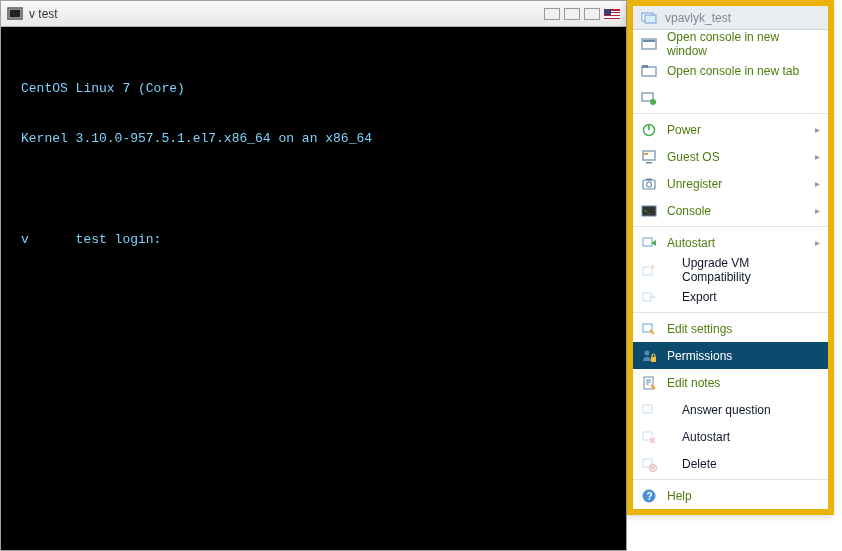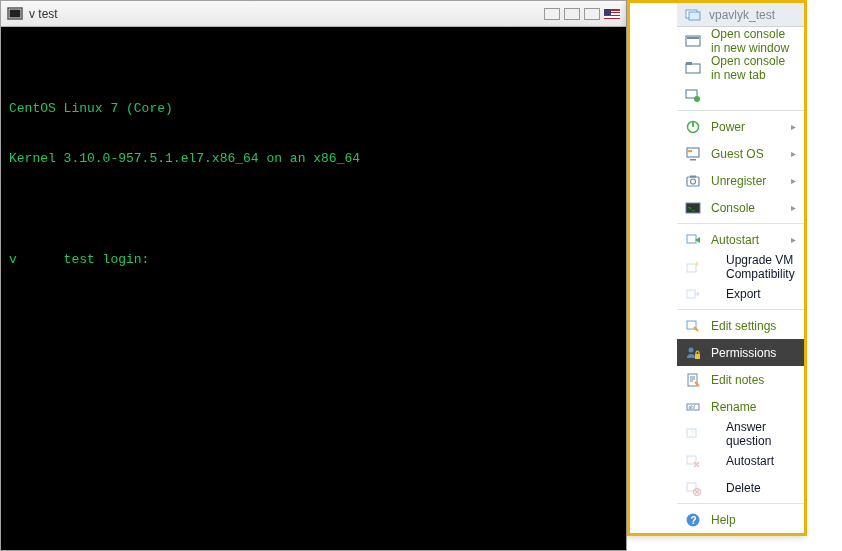--- a/index.html
+++ b/index.html
@@ -51,42 +51,40 @@
     }
     
     .win-btn {
       width: 16px; height: 12px;
       border: 1px solid #999;
       background: #f0f0f0;
       display: inline-block;
     }
     
     .terminal-body {
-      color: #22c55e;
+      color: #7dd3fc;
       font-family: 'Courier New', monospace;
       font-size: 13px;
-      padding: 8px;
+      padding: 20px;
       line-height: 1.3;
       white-space: pre-wrap;
-      margin-top: 32px;
     }
     
     .terminal-body .blank-line {
       height: 16px;
     }
     
     .context-menu {
       position: absolute;
       left: 627px;
       top: 0;
-      width: 180px;
+      width: 207px;
       background: #fff;
-      border: 3px solid #eab308;
+      border: 6px solid #eab308;
       box-shadow: -2px 2px 6px rgba(0,0,0,0.15);
-      padding-left: 47px;
     }
     
     .menu-header {
       height: 24px;
       background: #eaedf0;
       display: flex;
       align-items: center;
       padding: 0 8px;
       gap: 8px;
       color: #7a8896;
@@ -100,21 +98,21 @@
       align-items: center;
       padding: 0 8px;
       gap: 10px;
       cursor: pointer;
       color: #4d7c0f;
       font-size: 12px;
       position: relative;
     }
     
     .menu-item.selected {
-      background: #404040;
+      background: #0c4a6e;
       color: #fff;
     }
     
     .menu-item.disabled {
       color: #0f172a;
       cursor: default;
       gap: 25px;
     }
     
     .menu-item.has-submenu::after {
@@ -331,29 +329,20 @@
           <rect x="3" y="2" width="9" height="12" fill="#fff" stroke="#6c8ca8"></rect>
           <line x1="5" y1="5" x2="10" y2="5" stroke="#6c8ca8"></line>
           <line x1="5" y1="7" x2="10" y2="7" stroke="#6c8ca8"></line>
           <line x1="5" y1="9" x2="8" y2="9" stroke="#6c8ca8"></line>
           <path d="M10 10 L14 14" stroke="#f0a030" stroke-width="2"></path>
         </svg>
     </span>
     <span>Edit notes</span>
   </div>
 
-  <div class="menu-item">
-    <span class="menu-icon">
-      <svg viewBox="0 0 16 16">
-          <rect x="2" y="5" width="12" height="6" fill="#fff" stroke="#6c8ca8"></rect>
-          <text x="3.5" y="10" font-size="5" fill="#5a88b5">abl</text>
-        </svg>
-    </span>
-    <span>Rename</span>
-  </div>
 
   <div class="menu-item disabled">
     <span class="menu-icon">
       <svg viewBox="0 0 16 16">
           <rect x="2" y="3" width="9" height="8" fill="#fff" stroke="#6ba3d8"></rect>
           <text x="5" y="10" font-size="7" fill="#f0a030">?</text>
         </svg>
     </span>
     <span>Answer question</span>
   </div>

